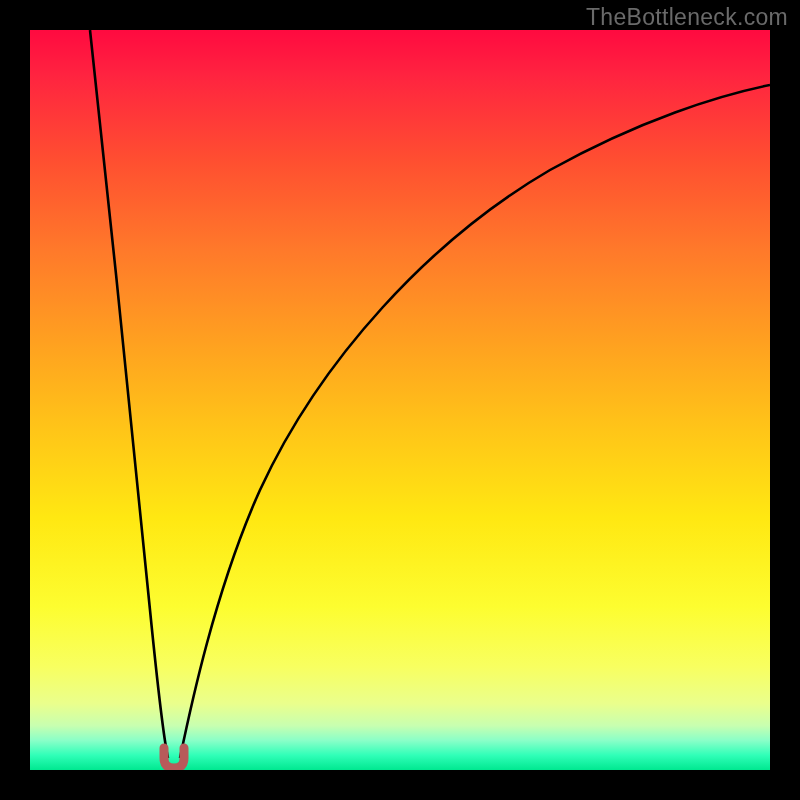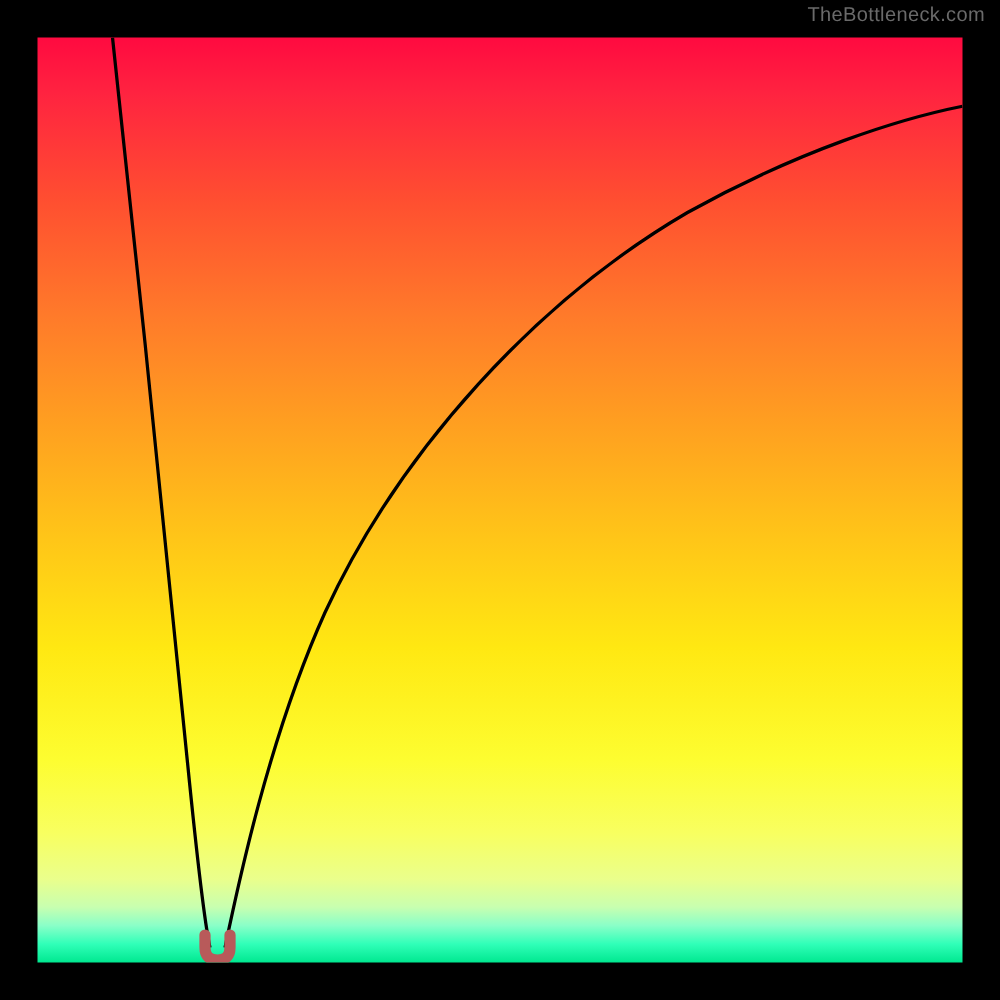--- a/index.html
+++ b/index.html
@@ -32,21 +32,21 @@
       #8affc8 96%,
       #30ffb8 98%,
       #00e890 100%
     );
   }
   .watermark {
     position: absolute;
     top: 4px;
     right: 12px;
     color: #6a6a6a;
-    font-size: 16px;
+    font-size: 23px;
     font-weight: 500;
     letter-spacing: 0.3px;
   }
   svg.curves {
     position: absolute;
     left: 0;
     top: 0;
     width: 740px;
     height: 740px;
   }

